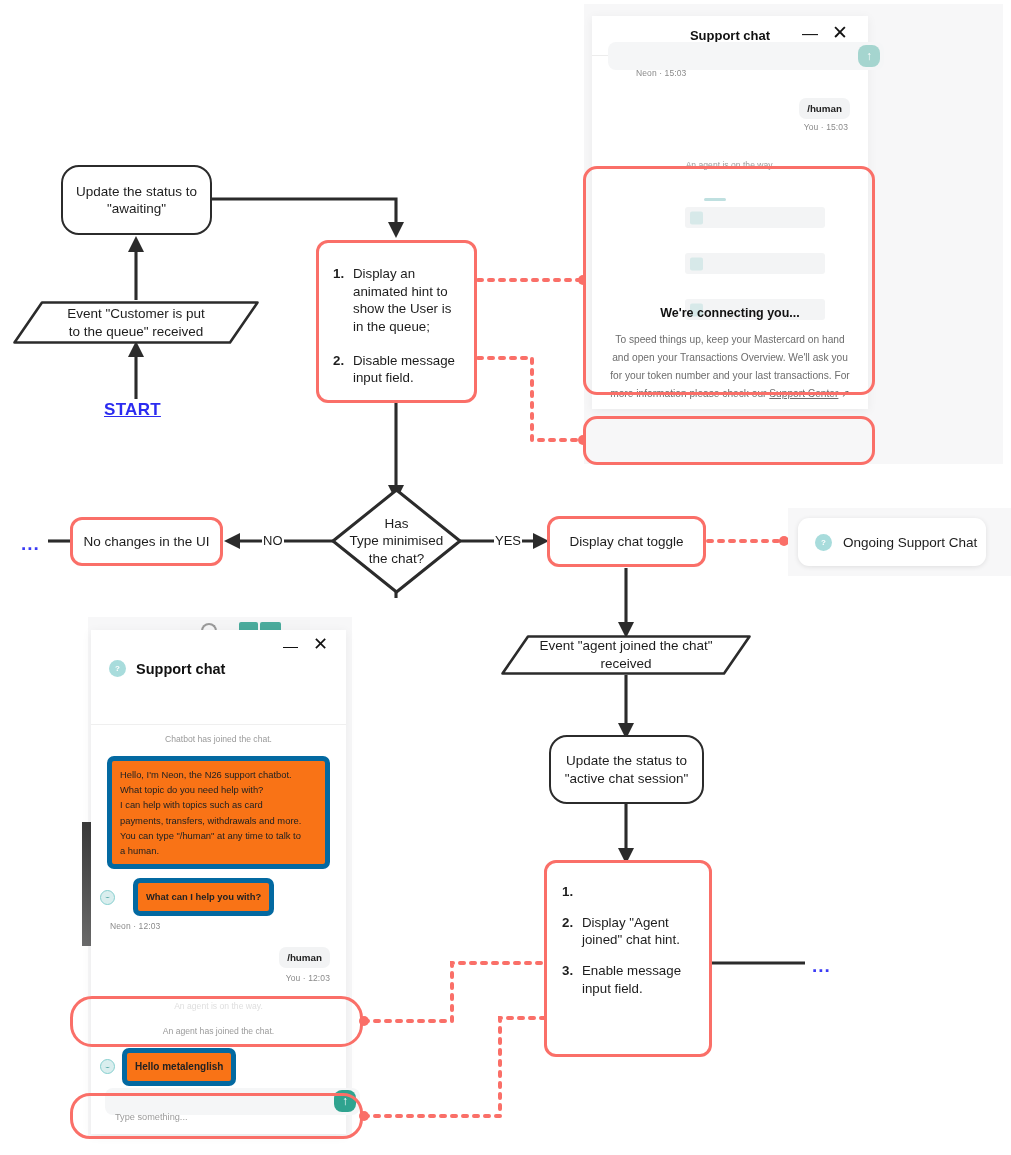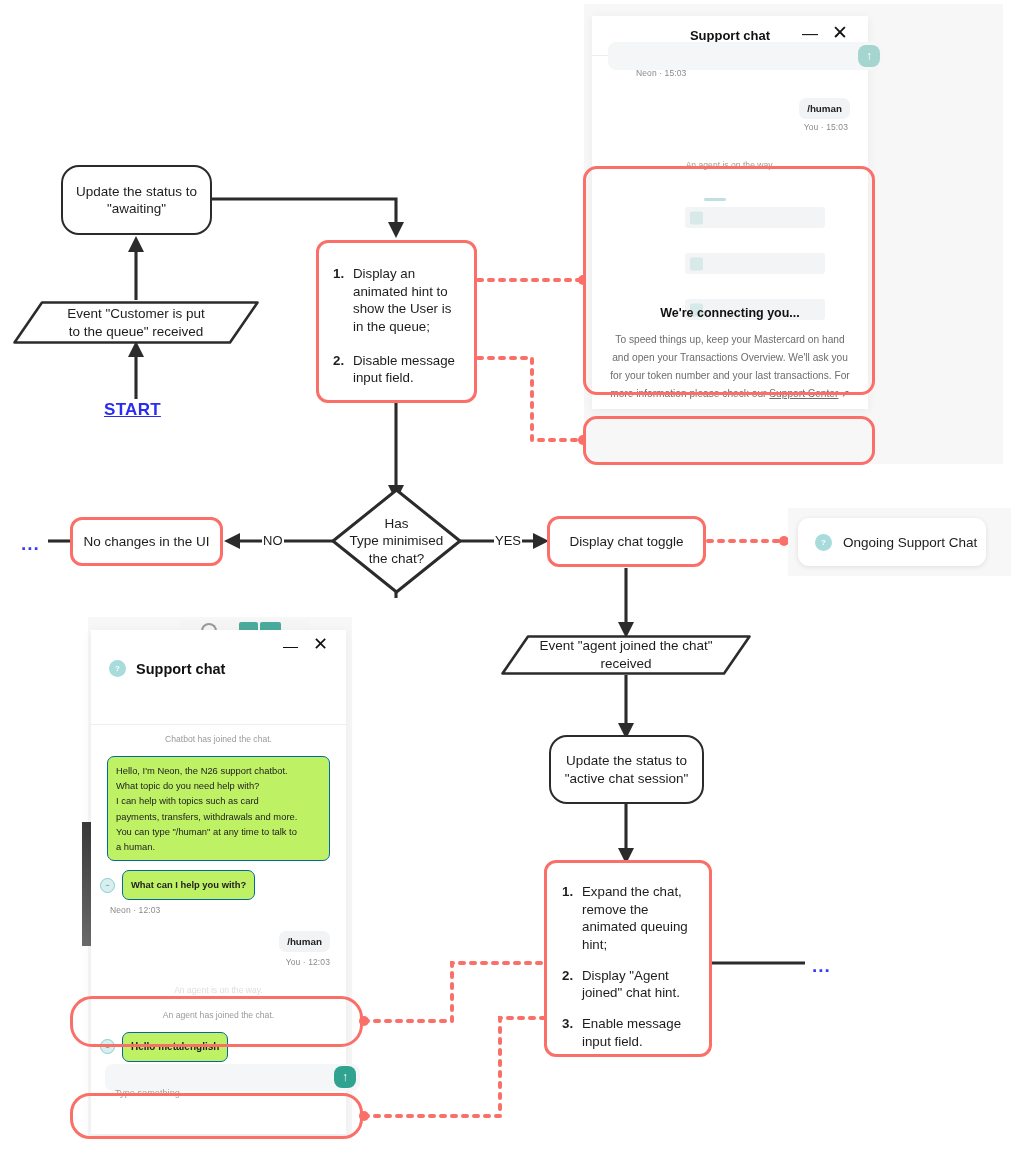--- a/index.html
+++ b/index.html
@@ -47,21 +47,21 @@
 
   
   .shot { position:absolute; background:#f7f7f8; }
   .panel { position:absolute; background:#ffffff; }
   .panel-hdr { position:relative; height:40px; border-bottom:1px solid #ececec; }
   .chat-title { position:absolute; font-weight:bold; color:#111; }
   .win-btn { position:absolute; color:#111; cursor:default; }
 
   .meta { font-size:8.5px; color:#8a8a8a; letter-spacing:.1px; }
   .sys  { font-size:8.6px; color:#9a9a9a; text-align:center; }
-  .bub-in { background:#bef264; border:1px solid #0369a1; border-radius:7px;
+  .bub-in { background:#f97316; border:5px solid #0369a1; border-radius:7px;
             font-size:9.4px; line-height:1.62; color:#222; padding:6px 8px; }
   .bub-out{ background:#f2f3f4; border-radius:7px; font-size:9.8px;
             color:#222; padding:5px 8px; font-weight:bold; }
   .ava { width:15px; height:15px; border-radius:50%; background:#d9eeee;
          border:1.4px solid #86cfcf; display:flex; align-items:center;
          justify-content:center; font-size:7px; color:#3e9a9a; }
   .inputbar { background:#f5f6f7; border-radius:8px; position:relative; }
   .sendbtn { position:absolute; border-radius:8px; display:flex;
              align-items:center; justify-content:center; color:#fff; }
 
@@ -202,21 +202,20 @@
 <div class="node node-dark" style="left:549px;top:735px;width:155px;height:69px;">
   <div class="node-txt">Update the status to
 "active chat session"</div>
 </div>
 
 <div class="node node-red" style="left:544px;top:860px;width:168px;height:197px;padding:20px 13px 0 15px;
             align-items:flex-start;justify-content:flex-start;">
   <div class="olist">
     <div class="row">
       <span class="num">1.</span>
-      <span class="body">Expand the chat, remove the animated queuing hint;</span>
     </div>
     <div class="row">
       <span class="num">2.</span>
       <span class="body">Display "Agent joined" chat hint.</span>
     </div>
     <div class="row">
       <span class="num">3.</span>
       <span class="body">Enable message input field.</span>
     </div>
   </div>
@@ -309,21 +308,21 @@
 
     <div class="bub-in" style="margin-top:12px;">
       <div>Hello, I'm Neon, the N26 support chatbot.</div>
       <div>What topic do you need help with?</div>
       <div>I can help with topics such as card</div>
       <div>payments, transfers, withdrawals and more.</div>
       <div>You can type "/human" at any time to talk to</div>
       <div>a human.</div>
     </div>
 
-    <div style="display:flex;align-items:center;gap:7px;margin:9px 0 0 -7px;">
+    <div style="display:flex;align-items:center;gap:18px;margin:9px 0 0 -7px;">
       <span class="ava">⌣</span>
       <span class="bub-in" style="font-weight:bold;">What can I help you with?</span>
     </div>
     <div class="meta" style="margin:5px 0 0 3px;">Neon · 12:03</div>
 
     <div style="display:flex;justify-content:flex-end;margin-top:16px;">
       <span class="bub-out">/human</span>
     </div>
     <div class="meta" style="text-align:right;margin-top:5px;">You · 12:03</div>
 

